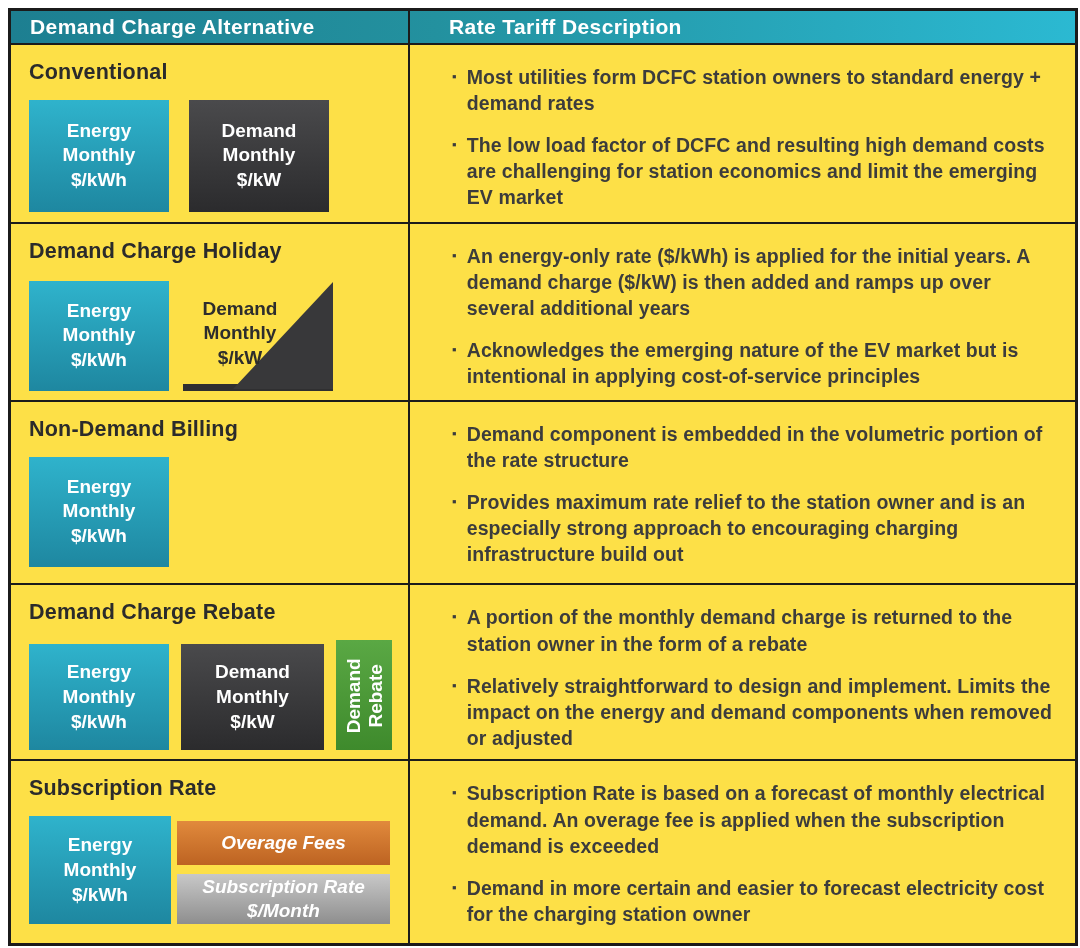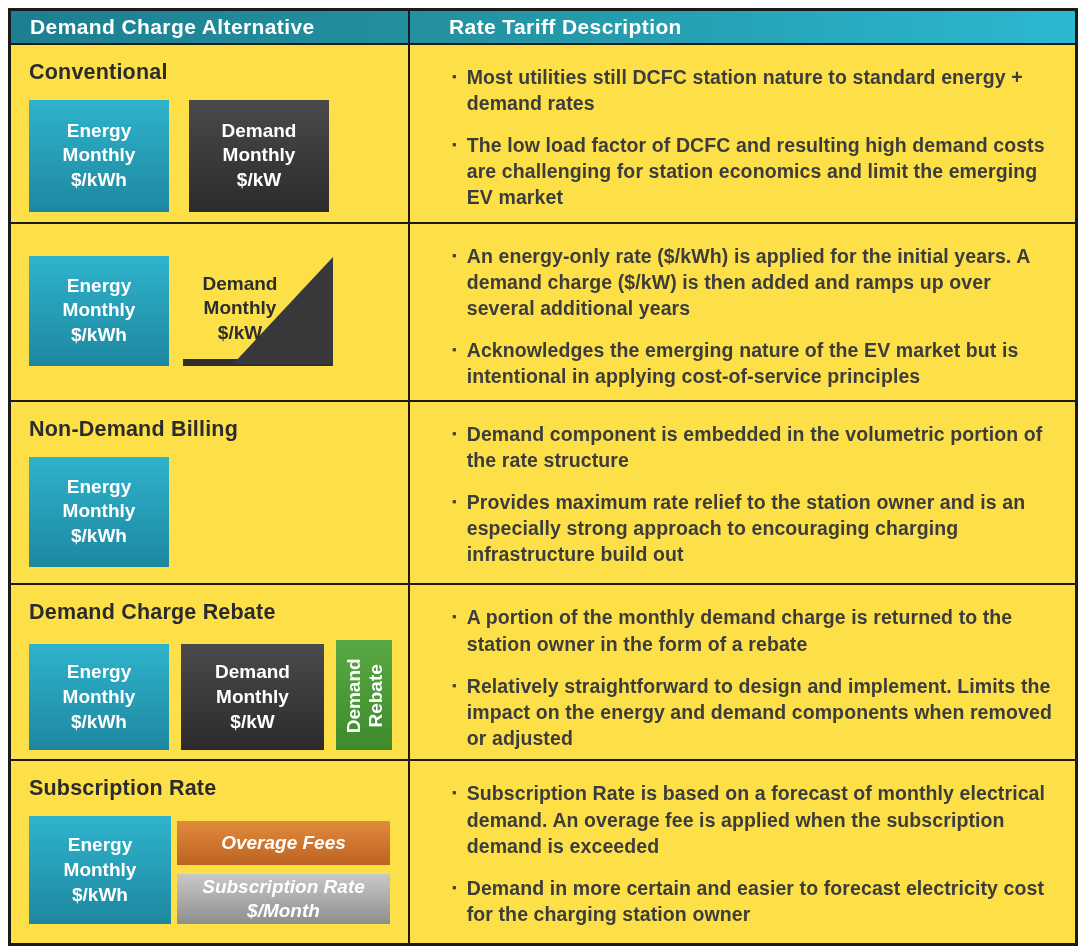--- a/index.html
+++ b/index.html
@@ -64,33 +64,34 @@
           <div class="box box-demand h112 gap20">Demand
 Monthly
 $/kW</div>
         </div>
       </div>
     </div>
     <div class="cell-right">
       <ul class="bullets">
         <li>
             <span class="marker">▪</span>
-            <span>Most utilities still DCFC station nature to standard energy + demand rates</span>
+            <span>Most utilities form DCFC station owners to standard energy + demand rates</span>
           </li>
         <li>
             <span class="marker">▪</span>
             <span>The low load factor of DCFC and resulting high demand costs are challenging for station economics and limit the emerging EV market</span>
           </li>
       </ul>
     </div>
   </div>
 
   <div class="trow data-row r2">
     <div class="cell-left">
       <div class="cell-left-inner">
+        <div class="row-title">Demand Charge Holiday</div>
         <div class="shapes">
           <div class="box box-energy h110">Energy
 Monthly
 $/kWh</div>
           <div class="ramp-wrap">
             <svg width="150" height="112" viewBox="0 0 150 112">
               <rect x="0" y="105" width="150" height="7" fill="#2f2f31"></rect>
               <polygon points="50,110 150,110 150,3" fill="#38383a"></polygon>
             </svg>
             <div class="ramp-label">Demand

